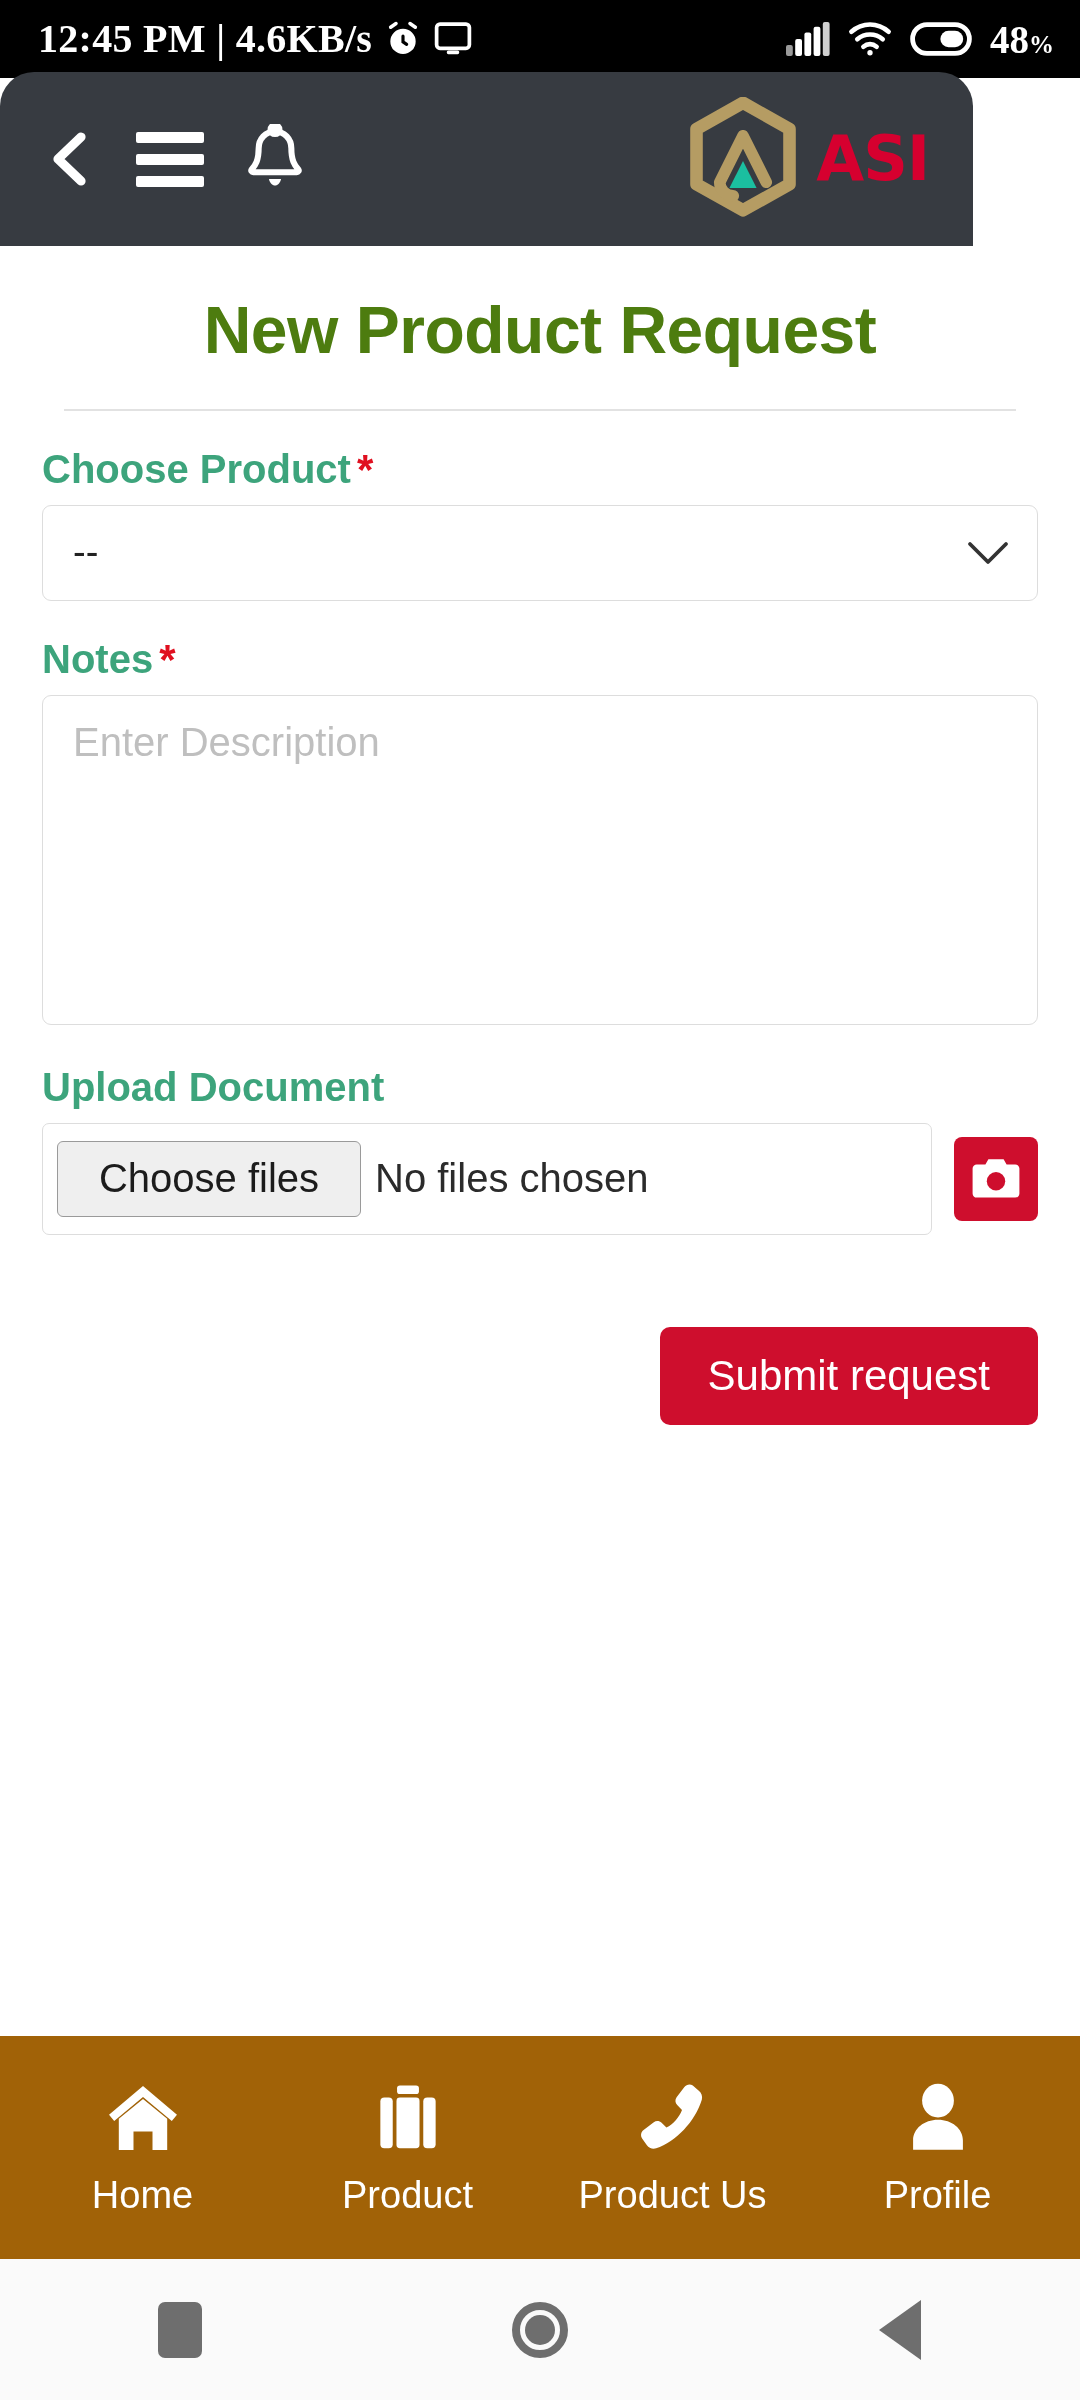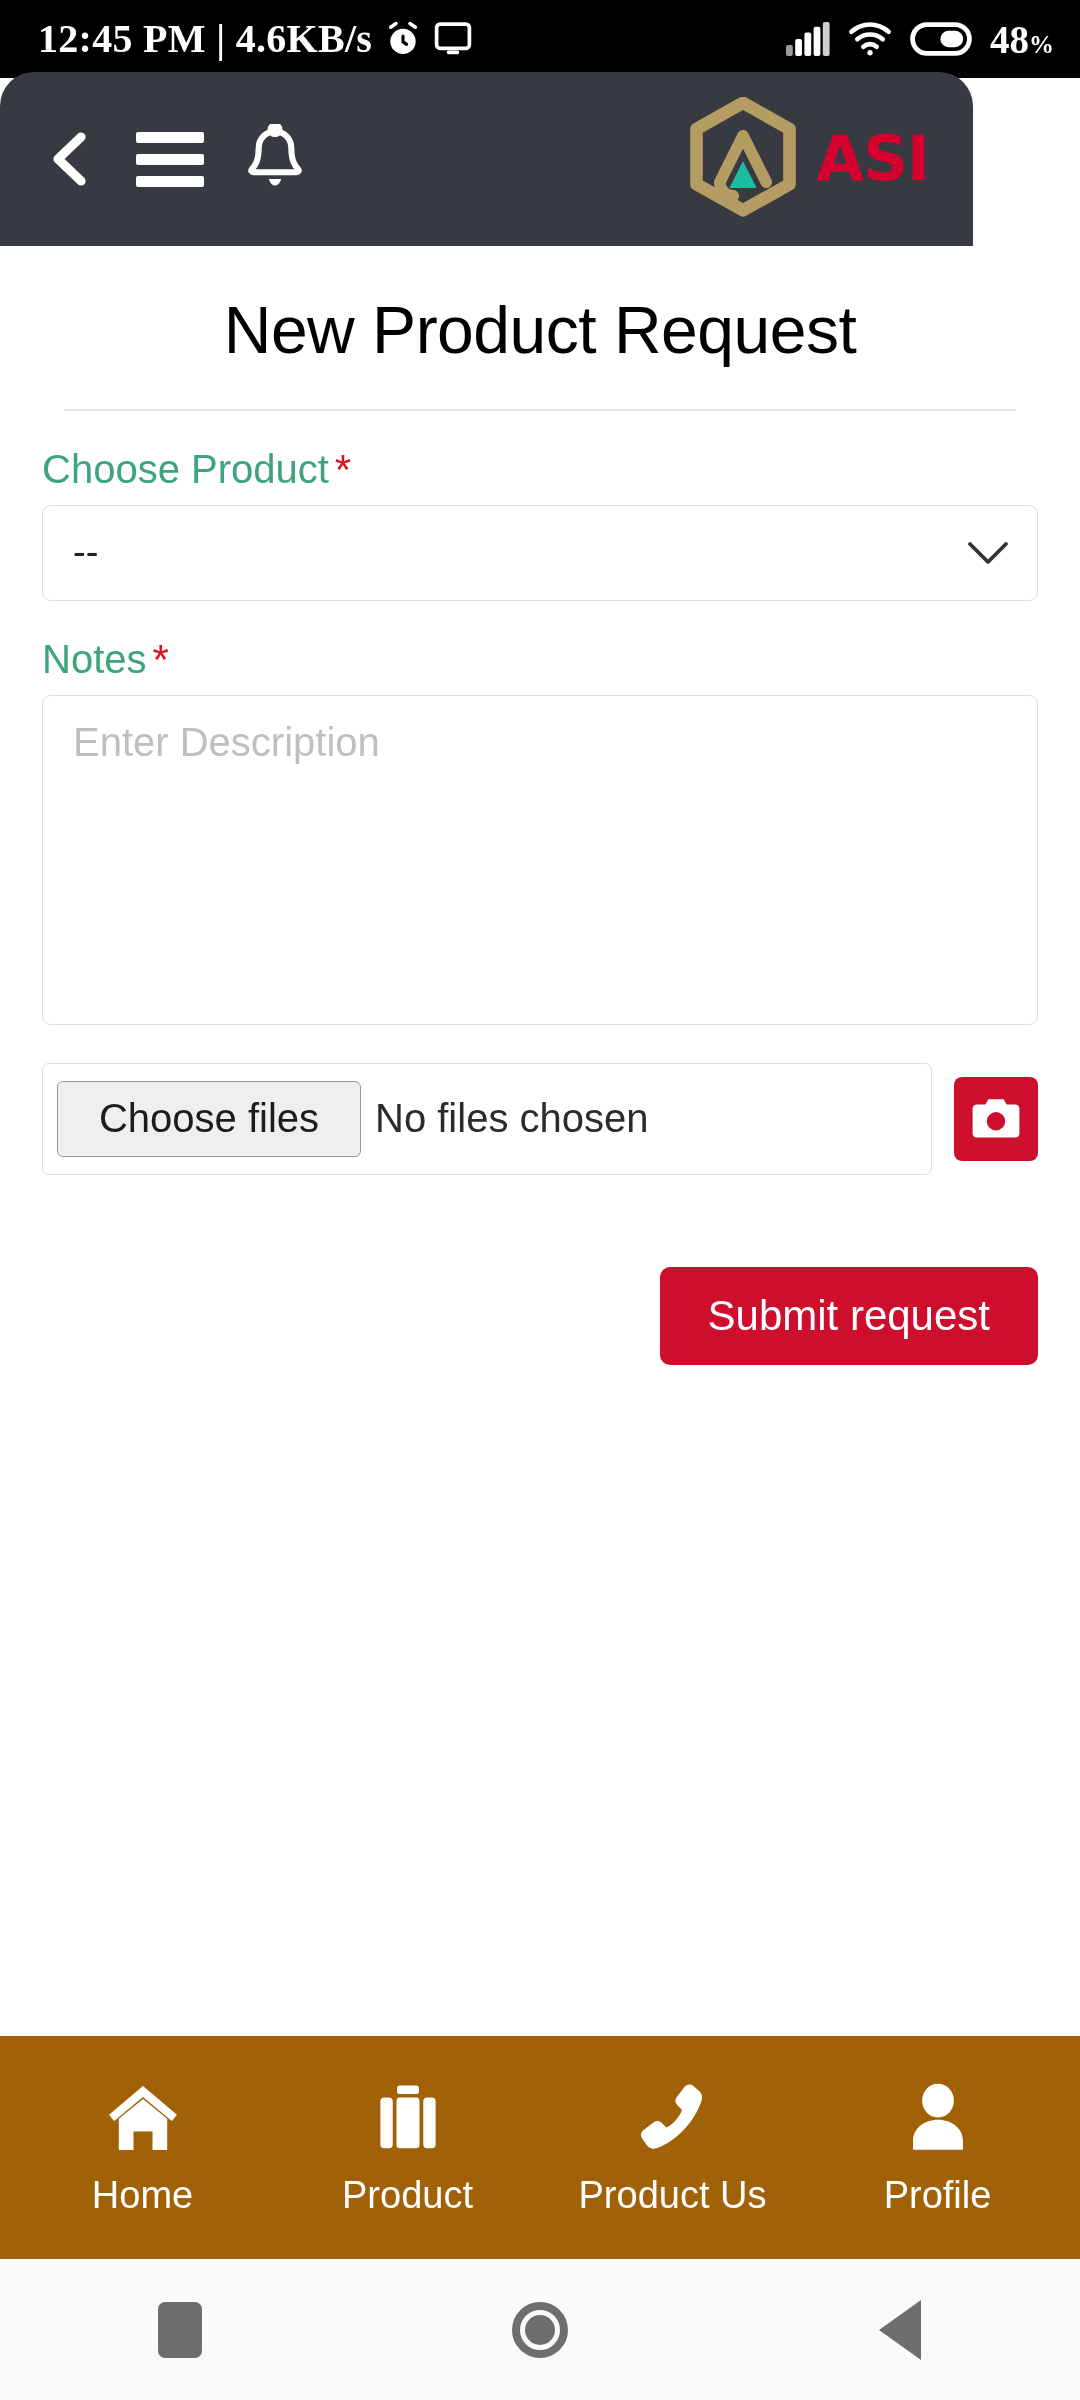--- a/index.html
+++ b/index.html
@@ -51,32 +51,32 @@
     letter-spacing:-1px; line-height:1;
     font-family:"DejaVu Sans", sans-serif;
   }
 
   
   .content {
     position:absolute; top:246px; left:0; width:1080px; height:1800px;
     background:#ffffff; padding:0 42px;
   }
   .page-title {
-    text-align:center; color:#000000;
-    font-size:66px; font-weight:400; line-height:1.1;
+    text-align:center; color:#4d7c0f;
+    font-size:66px; font-weight:700; line-height:1.1;
     padding-top:48px; letter-spacing:-.5px;
   }
   .title-divider {
     height:2px; background:#E2E2E2;
     margin:42px 22px 0 22px;
   }
 
   .field { margin-top:34px; }
   .field-label {
-    color:#3DA47C; font-size:40px; font-weight:400; line-height:1.2;
+    color:#3DA47C; font-size:40px; font-weight:700; line-height:1.2;
     margin-bottom:12px; display:flex; align-items:flex-start; gap:6px;
   }
   .req { color:#E01020; font-size:42px; line-height:1; position:relative; top:4px; }
 
   .select-wrap { position:relative; }
   select.form-select, .form-select {
     width:100%; height:96px;
     border:1.5px solid #DDDDDD; border-radius:9px;
     background:#ffffff; color:#222222;
     font-family:"Liberation Sans", sans-serif; font-size:38px;
@@ -265,20 +265,23 @@
 
     <div class="field">
       <div class="field-label">
         <span>Notes</span>
         <span class="req">*</span>
       </div>
       <textarea class="form-textarea" placeholder="Enter Description" style=""></textarea>
     </div>
 
     <div class="field">
+      <div class="field-label">
+        <span>Upload Document</span>
+      </div>
       <div class="file-row">
         <div class="file-input-box">
           <div class="choose-files-btn">Choose files</div>
           <span class="no-file-text">No files chosen</span>
         </div>
         <div class="camera-btn">
           <svg width="52" height="46" viewBox="0 0 26 23" fill="#fff">
             <path d="M9.2 1.6h7.6l1.5 2.6h4.3c1.2 0 2.1.9 2.1 2.1v12.4c0 1.2-.9 2.1-2.1 2.1H3.4c-1.2 0-2.1-.9-2.1-2.1V6.3c0-1.2.9-2.1 2.1-2.1h4.3z"></path>
             <circle cx="13" cy="12.6" r="4.6" fill="#CE0E2D"></circle>
           </svg>

